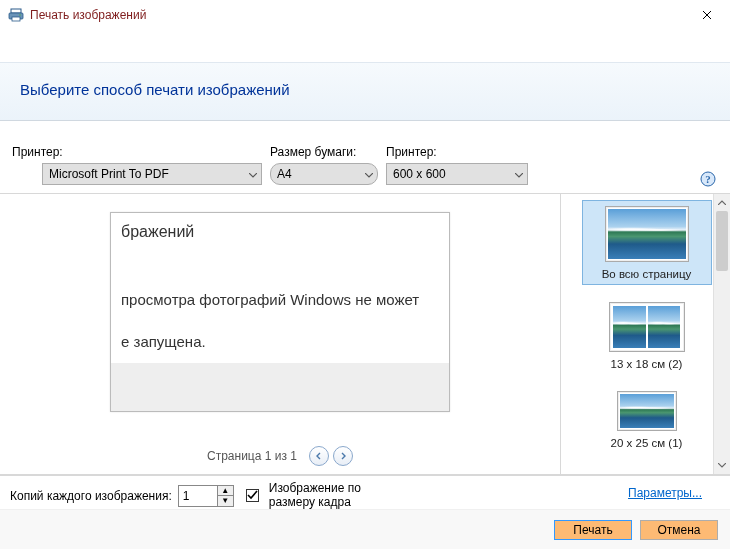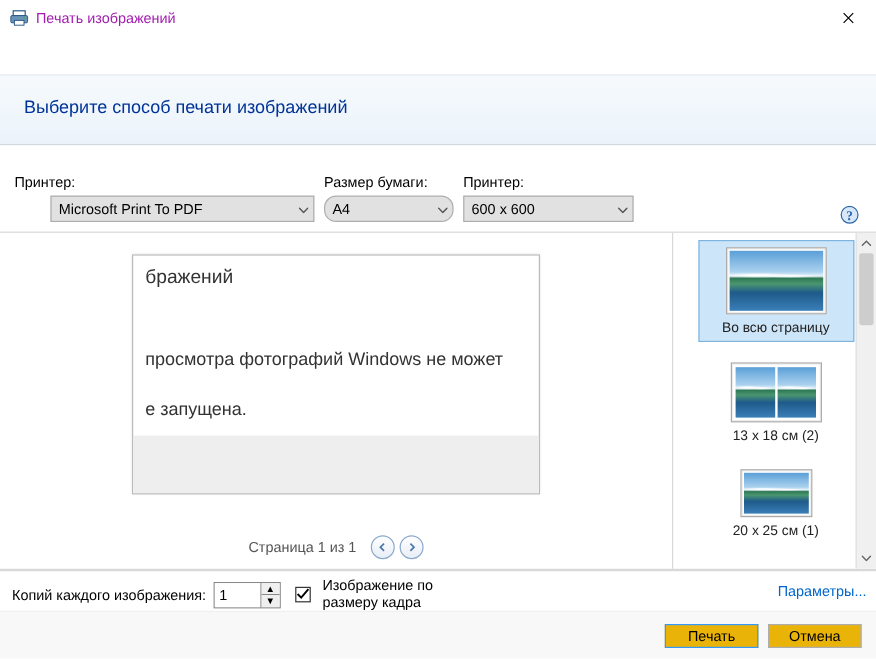--- a/index.html
+++ b/index.html
@@ -1,20 +1,20 @@
 <!DOCTYPE html>
 <html><head>
 <meta charset="utf-8">
 <style>
   * { box-sizing: border-box; margin: 0; padding: 0; }
   body { font-family: "Segoe UI", Tahoma, sans-serif; font-size: 12px; background: #fff; width: 730px; height: 549px; overflow: hidden; position: relative; }
   
   .titlebar { height: 30px; display: flex; align-items: center; padding: 0 8px; background: #fff; position: relative; }
   .titlebar .icon { width: 16px; height: 16px; margin-right: 6px; display: inline-flex; }
-  .titlebar .title { font-size: 12px; color: #a21caf; }
+  .titlebar .title { font-size: 12px; color: #7f1d1d; }
   .close-btn { position: absolute; right: 0; top: 0; width: 46px; height: 30px; display: flex; align-items: center; justify-content: center; color: #000; }
 
   .header-band { background: linear-gradient(#f6fafd, #ebf3fa); border-top: 1px solid #e0e8f0; border-bottom: 1px solid #d0d8e0; padding: 18px 20px 22px 20px; margin-top: 32px; }
   .header-band h1 { color: #003399; font-size: 15px; font-weight: 400; }
 
   .selectors { padding: 24px 20px 8px 12px; display: flex; gap: 8px; align-items: flex-end; position: relative; }
   .selgroup { display: flex; flex-direction: column; }
   .selgroup label { font-size: 12px; color: #000; margin-bottom: 4px; }
   .dropdown { height: 22px; background: #e1e1e1; border: 1px solid #adadad; display: flex; align-items: center; padding: 0 4px 0 6px; font-size: 12px; position: relative; cursor: default; }
   .dropdown .dd-arrow { position: absolute; right: 4px; top: 50%; transform: translateY(-50%); }
@@ -53,24 +53,24 @@
 
   .bottom-row { border-top: 1px solid #d8d8d8; padding: 6px 10px; display: flex; align-items: center; gap: 6px; font-size: 12px; position: relative; }
   .spinner { display: flex; border: 1px solid #888; height: 22px; }
   .spinner input { width: 38px; border: none; padding: 0 4px; font-size: 12px; outline: none; }
   .spinner .arrows { width: 16px; display: flex; flex-direction: column; border-left: 1px solid #888; }
   .spinner .arrows div { flex:1; display:flex; align-items:center; justify-content:center; background: #efefef; font-size: 8px; line-height: 1; }
   .spinner .arrows div:first-child { border-bottom: 1px solid #888; }
   .chk { width: 13px; height: 13px; border: 1px solid #333; display: inline-flex; align-items: center; justify-content: center; margin-left: 6px; }
   .chk svg { width: 11px; height: 11px; }
   .fit-lbl { font-size: 12px; margin-left: 4px; max-width: 120px; line-height: 1.15; }
-  .params-link { position: absolute; right: 8px; top: 10px; color: #0066cc; font-size: 12px; }
+  .params-link { position: absolute; right: 28px; top: 10px; color: #0066cc; text-decoration: underline; font-size: 12px; }
 
   .buttons { border-top: 1px solid #f0f0f0; padding: 8px 12px 8px 0; display: flex; justify-content: flex-end; gap: 8px; background: #f8f8f8; position: absolute; bottom: 0; left:0; right:0; height: 40px; align-items: center; }
-  .btn { min-width: 78px; height: 20px; background: #eab308; border: 1px solid #adadad; font-size: 12px; display: flex; align-items: center; justify-content: center; padding: 0 10px; }
+  .btn { min-width: 78px; height: 20px; background: #fdba74; border: 1px solid #adadad; font-size: 12px; display: flex; align-items: center; justify-content: center; padding: 0 10px; }
   .btn.primary { border: 1px solid #3399ff; }
 </style>
 </head>
 <body>
 
 <div class="titlebar">
   <span class="icon">
     <svg viewBox="0 0 16 16">
         <rect x="3" y="2" width="10" height="4" fill="none" stroke="#2a5a8a" stroke-width="1"></rect>
         <rect x="1" y="6" width="14" height="6" rx="1" fill="#6a93b8" stroke="#2a5a8a" stroke-width="0.8"></rect>

